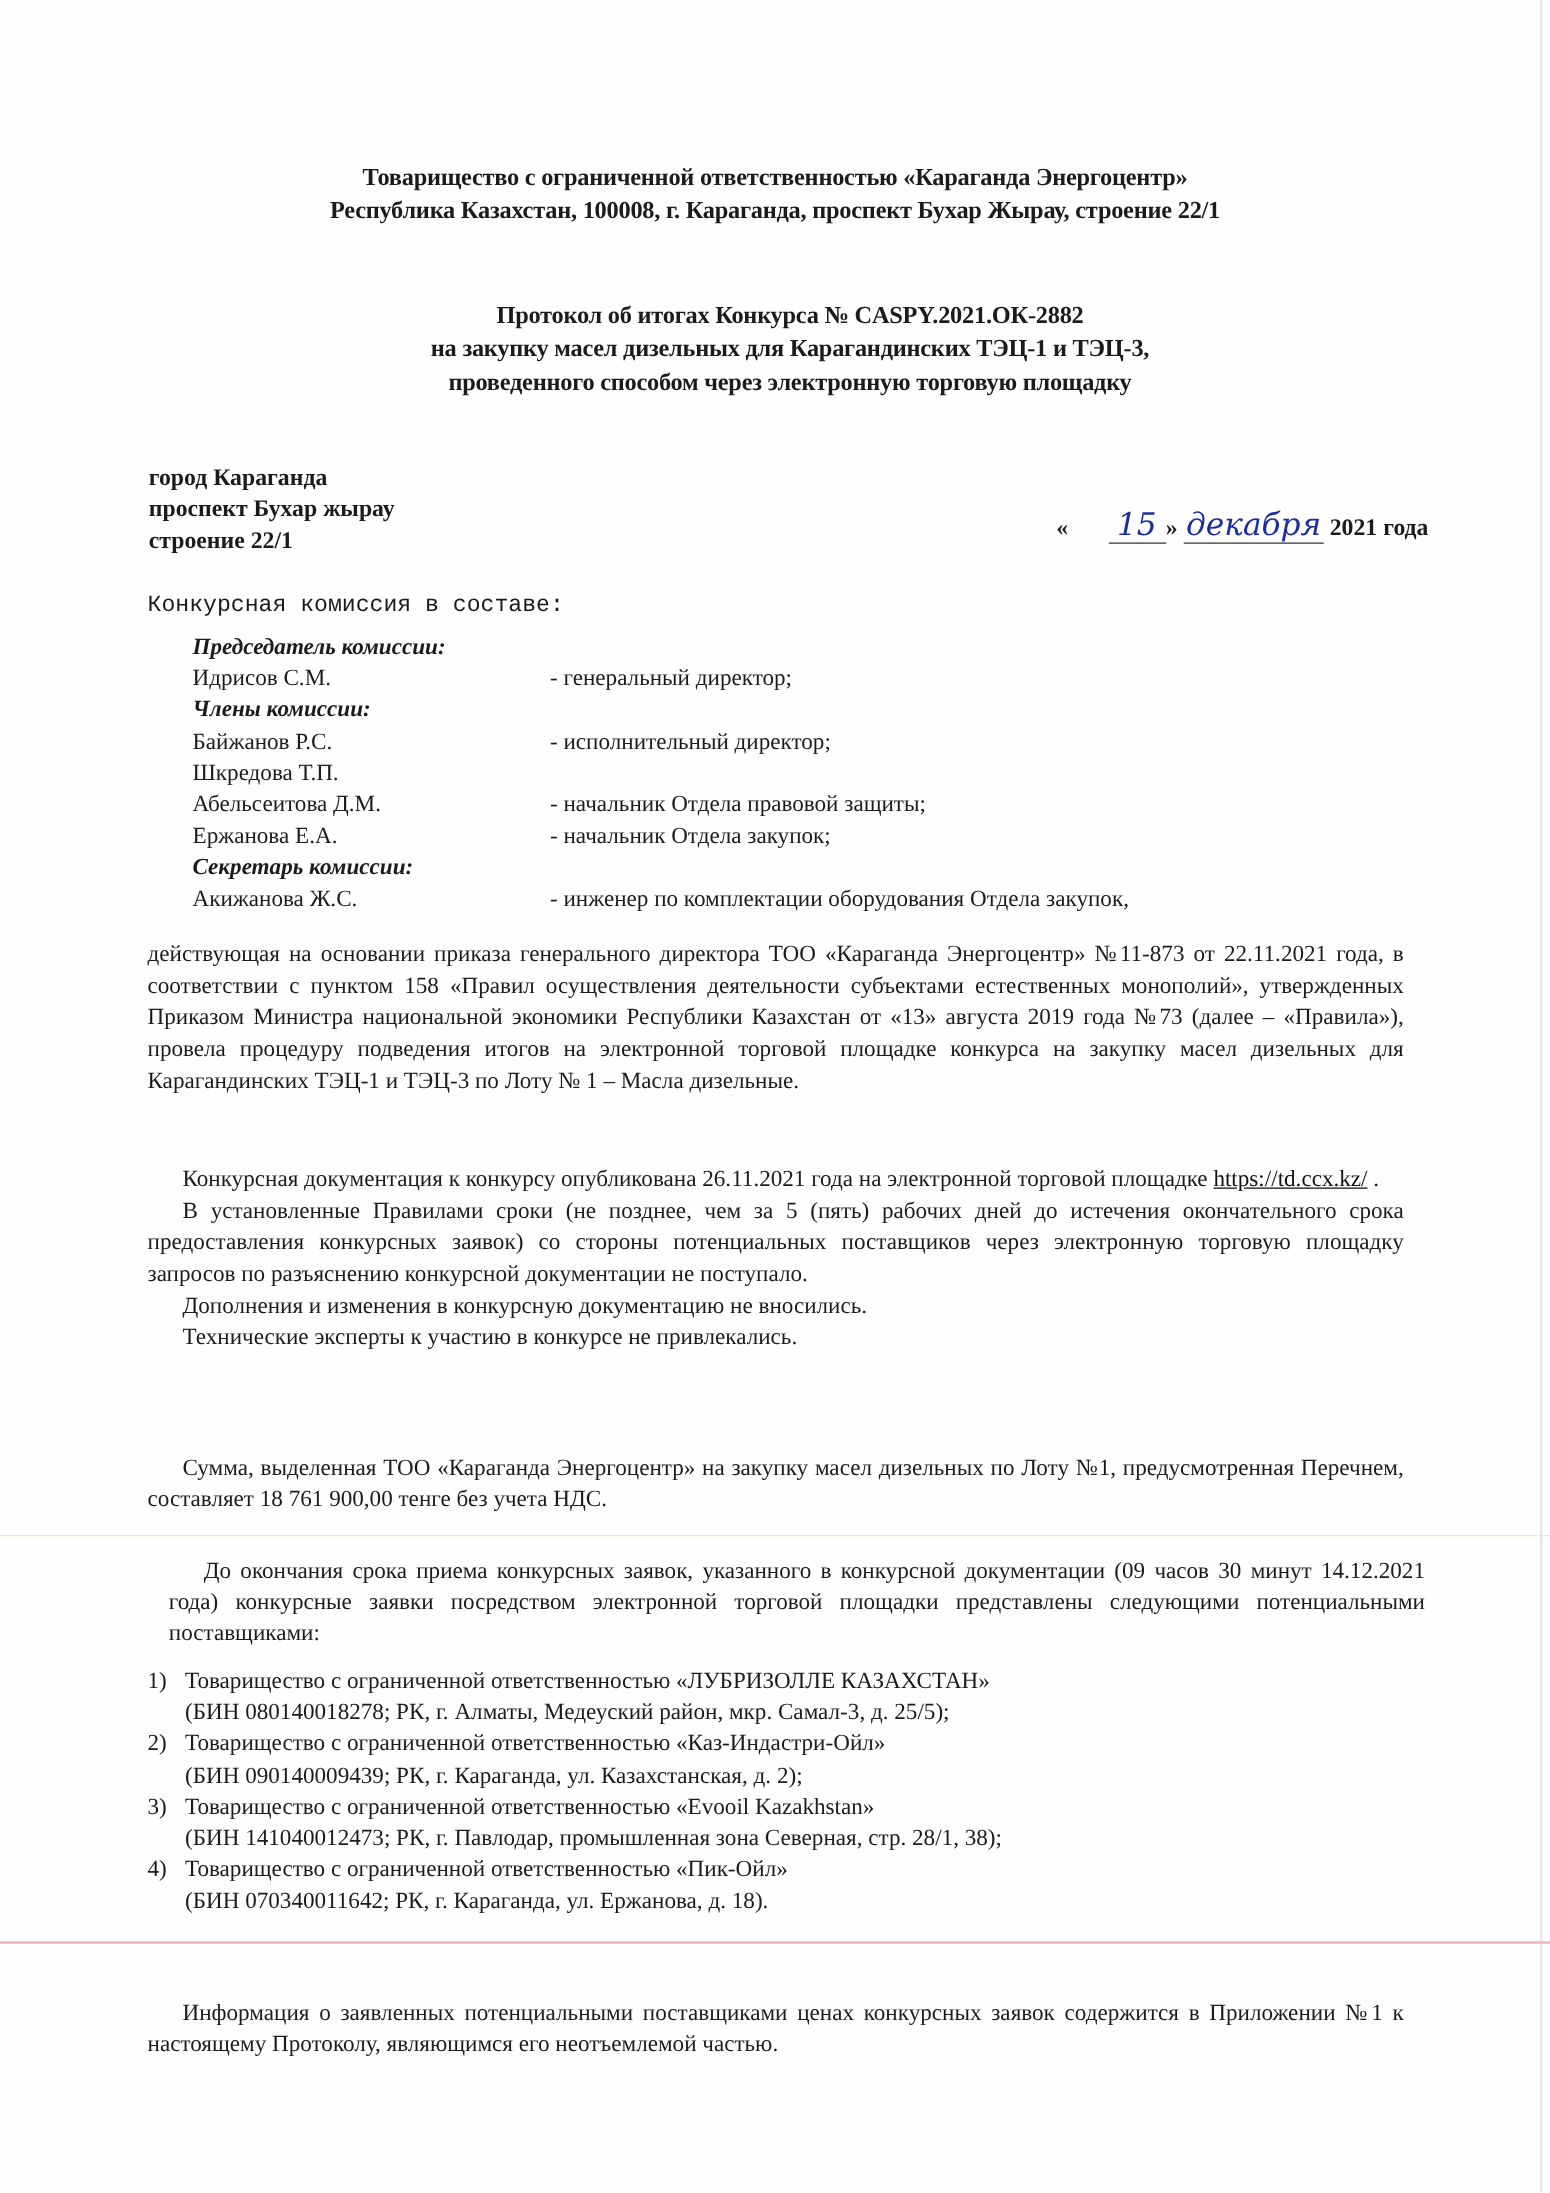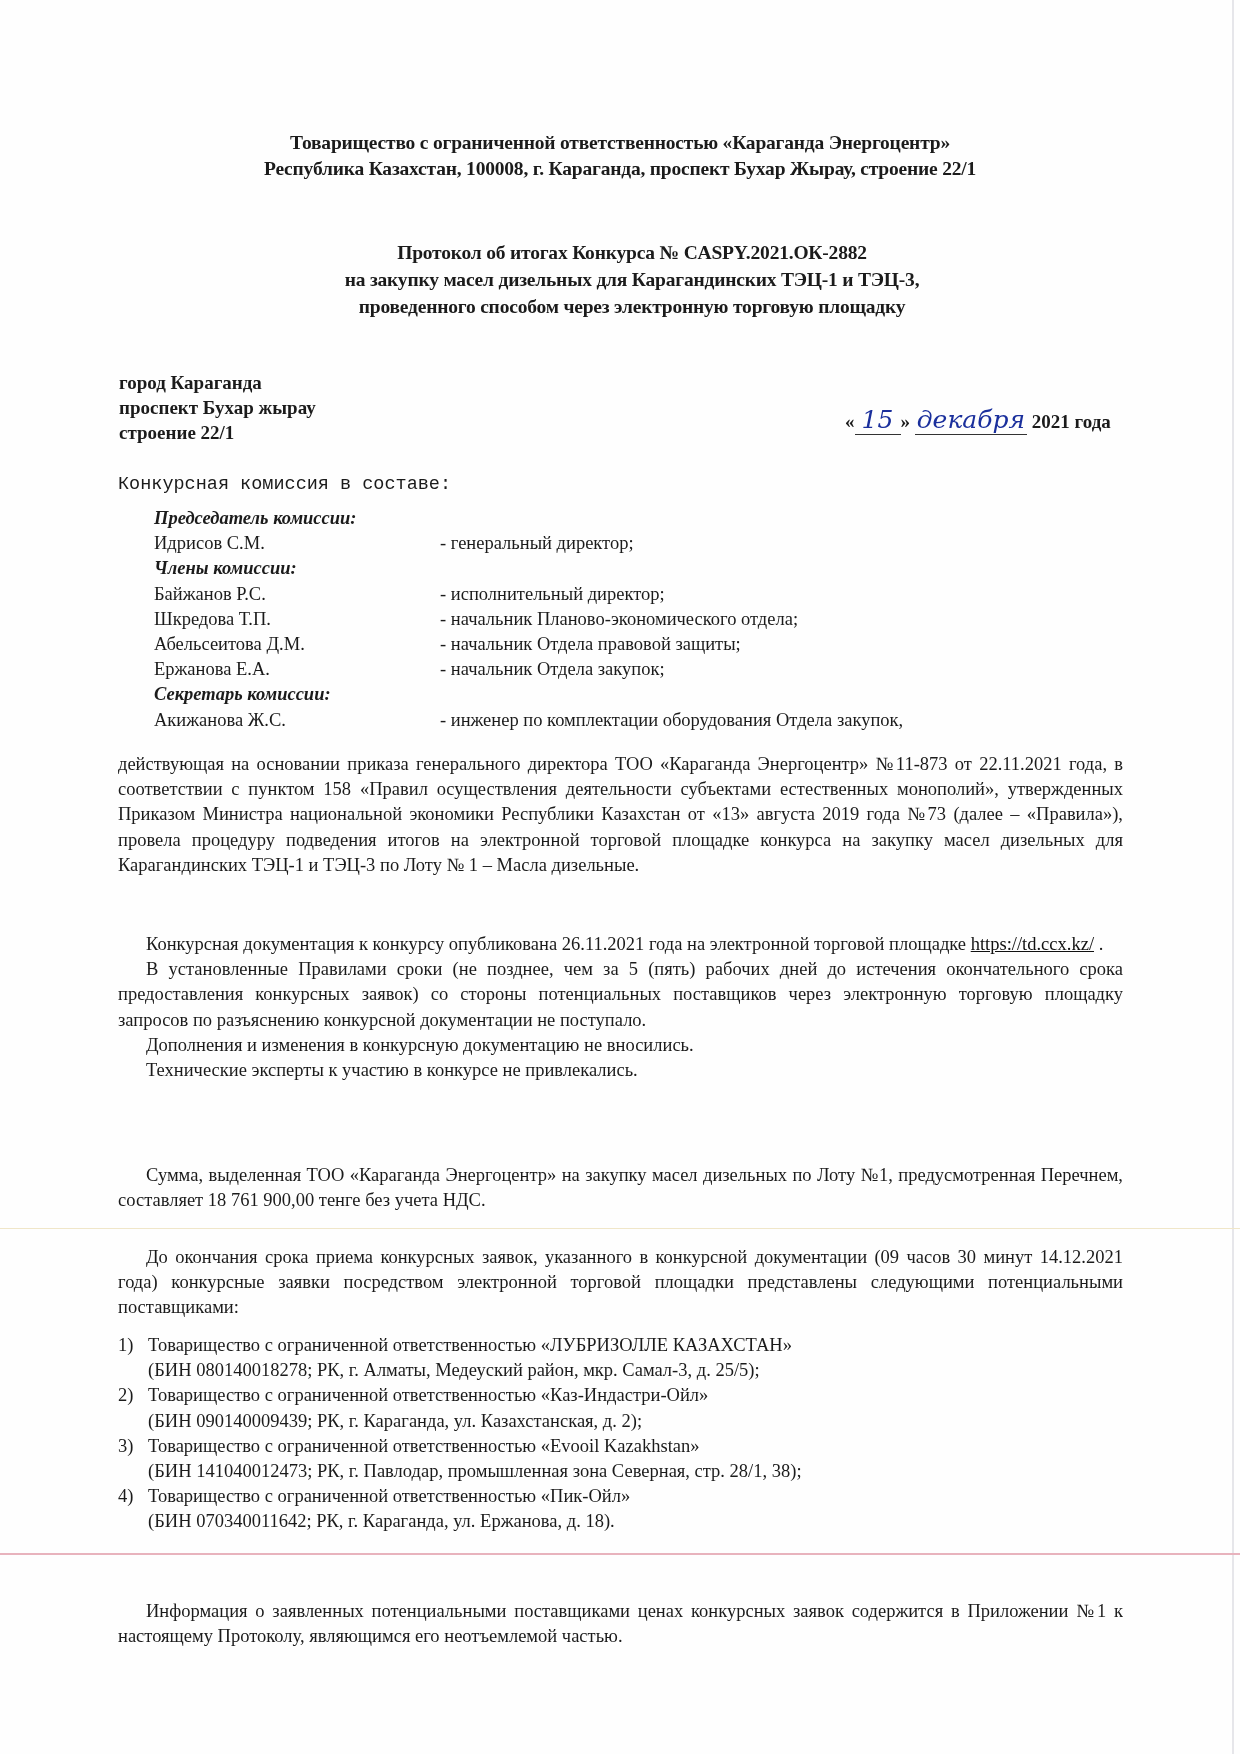--- a/index.html
+++ b/index.html
@@ -4,21 +4,21 @@
 <style>
   html, body { margin: 0; padding: 0; background: #ffffff; }
   body { width: 1240px; height: 1754px; position: relative; overflow: hidden; font-family: "Liberation Serif", serif; color: #1b1b1b; }
   .page { position: absolute; left: 0; top: 0; width: 1240px; height: 1754px; background: #fefefe; }
   .edge-right { position: absolute; right: 6px; top: 0; width: 2px; height: 1754px; background: #e6e6ea; }
   .header { position: absolute; top: 130px; left: 0; width: 1240px; text-align: center; font-weight: bold; font-size: 19.5px; line-height: 26px; letter-spacing: -0.2px; }
   .title { position: absolute; top: 239px; left: 0; width: 1240px; text-align: center; font-weight: bold; font-size: 19.5px; line-height: 27px; letter-spacing: -0.2px; margin-left: 12px; }
   .place { position: absolute; top: 370px; left: 119px; font-weight: bold; font-size: 19px; line-height: 25px; }
   .date { position: absolute; top: 405px; left: 845px; font-size: 19px; font-weight: bold; white-space: nowrap; }
   .date .hw { font-family: "DejaVu Serif", serif; font-style: italic; font-weight: normal; color: #1a2f9c; font-size: 25px; }
-  .date .day { display: inline-block; min-width: 46px; text-align: center; border-bottom: 1.5px solid #333; }
+  .date .day { display: inline-block; min-width: 46px; text-align: center; border-bottom: 1.5px solid #333; margin-left: 32px; }
   .date .month { display: inline-block; border-bottom: 1.5px solid #333; padding: 0 2px; }
   .body { position: absolute; left: 118px; width: 1005px; font-size: 18.5px; line-height: 25.2px; }
   .comm-intro { top: 472px; font-family: Liberation Mono, monospace; }
   .committee { position: absolute; top: 506px; left: 154px; width: 900px; font-size: 18.5px; line-height: 25.2px; }
   .crow { display: flex; height: 25.2px; }
   .crow .nm { width: 286px; }
   .crow .rl { flex: 1; }
   .chead { font-style: italic; font-weight: bold; }
   .just { text-align: justify; text-align-last: left; }
   .p1 { top: 752px; }
@@ -71,21 +71,20 @@
       <span class="nm">Идрисов С.М.</span>
       <span class="rl">- генеральный директор;</span>
     </div>
     <div class="crow chead">Члены комиссии:</div>
     <div class="crow">
       <span class="nm">Байжанов Р.С.</span>
       <span class="rl">- исполнительный директор;</span>
     </div>
     <div class="crow">
       <span class="nm">Шкредова Т.П.</span>
-      <span class="rl">- начальник Планово-экономического отдела;</span>
     </div>
     <div class="crow">
       <span class="nm">Абельсеитова Д.М.</span>
       <span class="rl">- начальник Отдела правовой защиты;</span>
     </div>
     <div class="crow">
       <span class="nm">Ержанова Е.А.</span>
       <span class="rl">- начальник Отдела закупок;</span>
     </div>
     <div class="crow chead">Секретарь комиссии:</div>
@@ -101,21 +100,21 @@
     <div class="just ind"><span>Конкурсная документация к конкурсу опубликована 26.11.2021 года на электронной торговой площадке </span><a class="link">https://td.ccx.kz/</a><span> .</span></div>
     <div class="just ind">В установленные Правилами сроки (не позднее, чем за 5 (пять) рабочих дней до истечения окончательного срока предоставления конкурсных заявок) со стороны потенциальных поставщиков через электронную торговую площадку запросов по разъяснению конкурсной документации не поступало.</div>
     <div class="ind">Дополнения и изменения в конкурсную документацию не вносились.</div>
     <div class="ind">Технические эксперты к участию в конкурсе не привлекались.</div>
   </div>
 
   <div class="pink-line pl1"></div>
 
   <div class="body just ind" style="top:1163px;">Сумма, выделенная ТОО «Караганда Энергоцентр» на закупку масел дизельных по Лоту №1, предусмотренная Перечнем, составляет 18 761 900,00 тенге без учета НДС.</div>
 
-  <div class="body just ind" style="top:1245px;">До окончания срока приема конкурсных заявок, указанного в конкурсной документации (09 часов 30 минут 14.12.2021 года) конкурсные заявки посредством электронной торговой площадки представлены следующими потенциальными поставщиками:</div>
+  <div class="body just ind" style="top:1245px;margin-left:17px;">До окончания срока приема конкурсных заявок, указанного в конкурсной документации (09 часов 30 минут 14.12.2021 года) конкурсные заявки посредством электронной торговой площадки представлены следующими потенциальными поставщиками:</div>
 
   <div class="suppliers">
     <div class="sup-item">
       <span class="sup-num">1)</span>
       <div class="sup-body">
         <div>Товарищество с ограниченной ответственностью «ЛУБРИЗОЛЛЕ КАЗАХСТАН»</div>
         <div>(БИН  080140018278; РК, г. Алматы, Медеуский район, мкр. Самал-3, д. 25/5);</div>
       </div>
     </div>
     <div class="sup-item">

